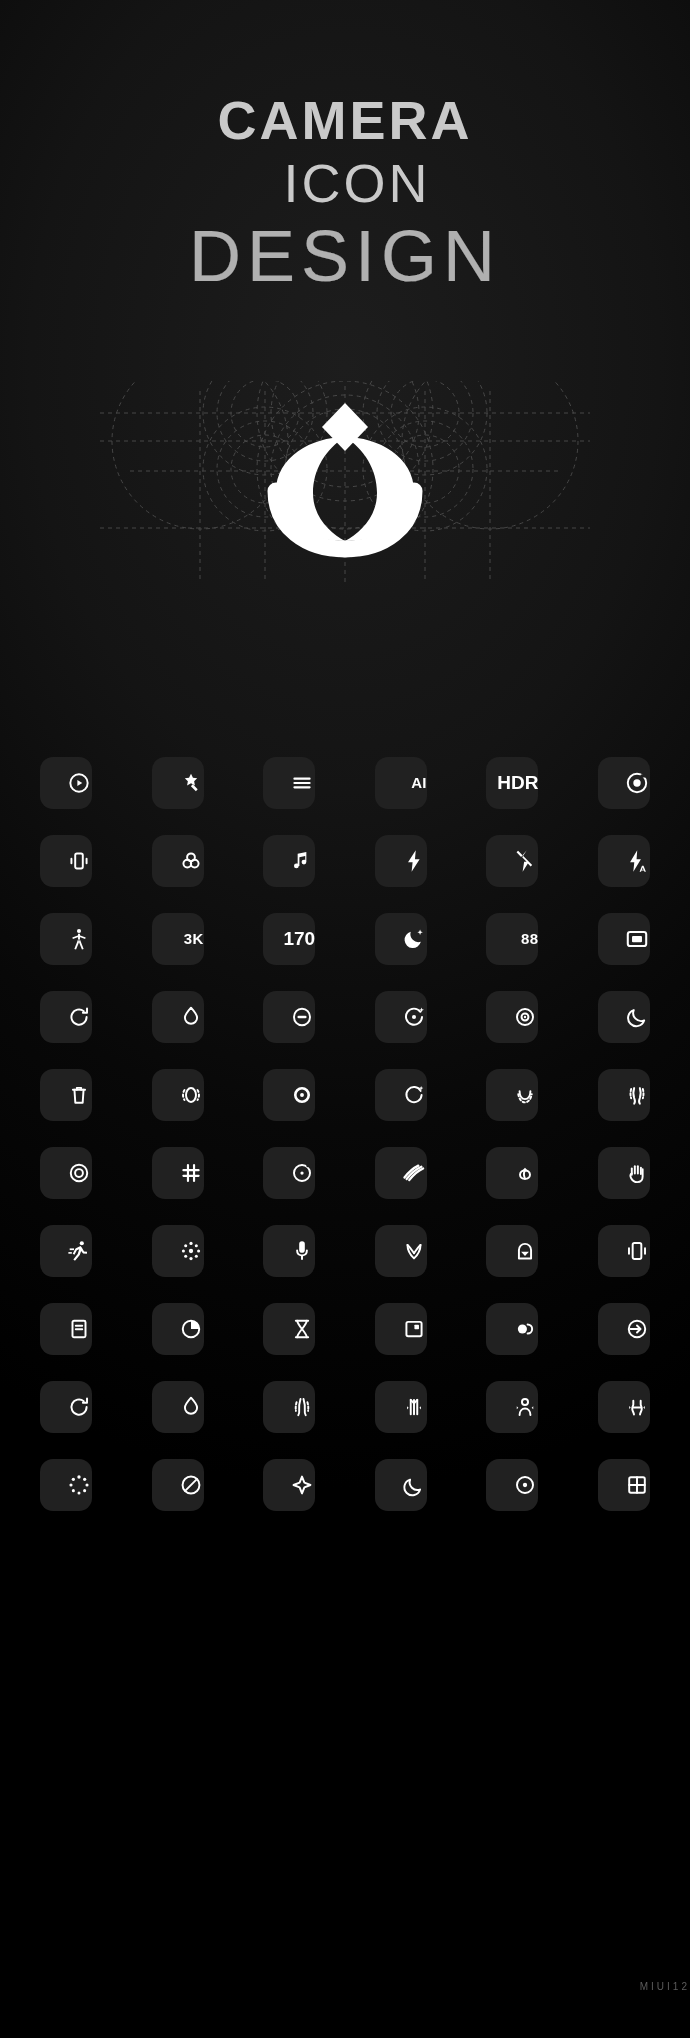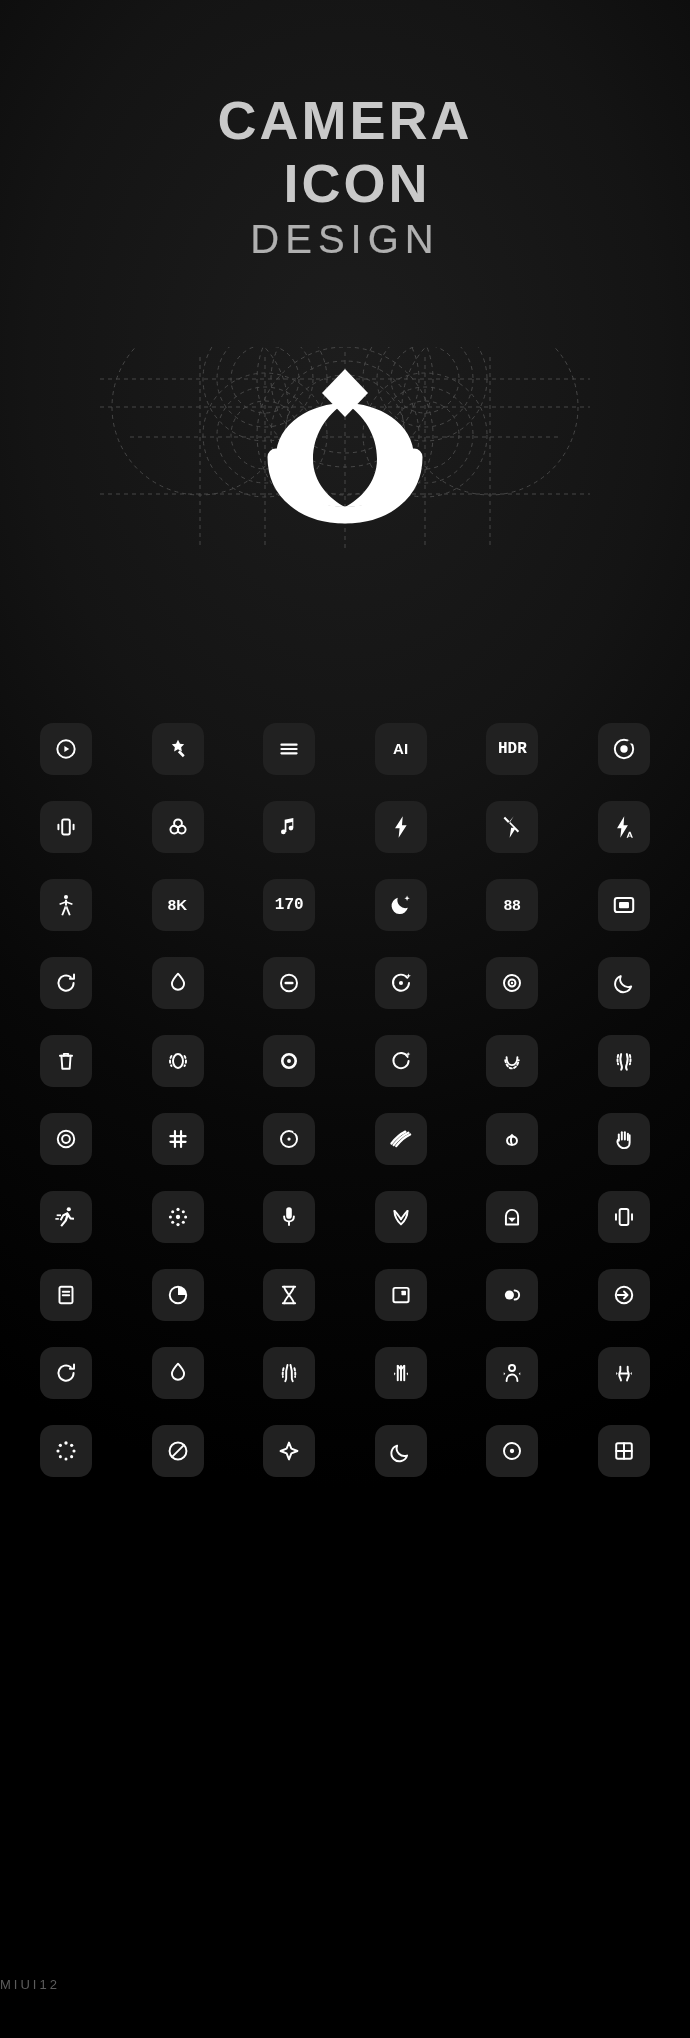--- a/index.html
+++ b/index.html
@@ -22,25 +22,25 @@
   .page { position:relative; z-index:1; width:690px; height:2038px; }
 
   
   .header { padding-top:92px; text-align:center; }
   .title-line { display:block; line-height:1.06; letter-spacing:2px; }
   .title-1 {
     font-size:54px; font-weight:bold; color:#c9c9c9;
     letter-spacing:3px;
   }
   .title-2 {
-    font-size:54px; font-weight:bold; color:#c9c9c9;
+    font-size:54px; font-weight:normal; color:#c9c9c9;
     letter-spacing:3px; margin-top:6px;margin-left:24px;
   }
   .title-3 {
-    font-size:40px; font-weight:normal; color:#bdbdbd;
+    font-size:72px; font-weight:normal; color:#bdbdbd;
     letter-spacing:6px; margin-top:6px;
     -webkit-text-stroke:0.2px #bdbdbd;
     opacity:.92;
   }
 
   
   .logo-stage{
     position:relative;
     width:690px; height:300px;
     margin-top:86px;
@@ -52,35 +52,35 @@
   .grid{
     display:grid;
     grid-template-columns:repeat(6, 52px);
     justify-content:space-between;
     row-gap:26px;
   }
   .tile{
     width:52px; height:52px;
     border-radius:13px;
     background:#212121;
-    display:flex; align-items:center; justify-content:center;
+    display:flex; align-items:center; justify-content:flex-end;
     position:relative;
   }
   .tile svg{ display:block; }
   .tile .txt{
     font-size:15px; font-weight:bold; color:#fff;
     letter-spacing:.3px; line-height:1;
   }
-  .tile .txt.sm{ font-size:16px; letter-spacing:0;font-family:Liberation Mono, monospace; }
+  .tile .txt.sm{ font-size:19px; letter-spacing:0; }
 
   
   .footer{
     position:absolute; left:0; right:0; bottom:46px;
-    text-align:left;
-    font-size:13px; letter-spacing:3px; color:#5c5c5c;
+    text-align:right;
+    font-size:10px; letter-spacing:3px; color:#5c5c5c;
   }
 </style>
 </head>
 <body>
 
 <div class="bg-gradient"></div>
 
 <div class="page">
 
   <div class="header">
@@ -244,21 +244,21 @@
               <circle cx="12" cy="4.6" r="1.9"></circle>
               <path d="M11.1 7.2h1.8v5.2h-1.8z"></path>
               <path d="M12 8.2 5.8 10.6 l.55 1.5 L12 10v-1.8z"></path>
               <path d="M12 8.2 18.2 10.6 l-.55 1.5 L12 10z"></path>
               <path d="M11.2 12.3 7.7 21.2l1.6.6 2.8-7z"></path>
               <path d="M12.8 12.3 16.3 21.2l-1.6.6 -2.8-7z"></path>
             </svg>
           </span>
         </div>
         <div class="tile">
-          <span class="txt">8K</span>
+          <span class="txt">3K</span>
         </div>
         <div class="tile">
           <span class="txt sm">170</span>
         </div>
         <div class="tile">
           <span>
             <svg width="26" height="26" viewBox="0 0 24 24" fill="#fff" stroke="none">
               <path d="M18.3 14.6A7.4 7.4 0 0 1 9 5.4 7.6 7.6 0 1 0 18.3 14.6z"></path>
               <path d="M17.6 3.2l.7 1.8 1.8.7-1.8.7-.7 1.8-.7-1.8-1.8-.7 1.8-.7z"></path>
             </svg>

